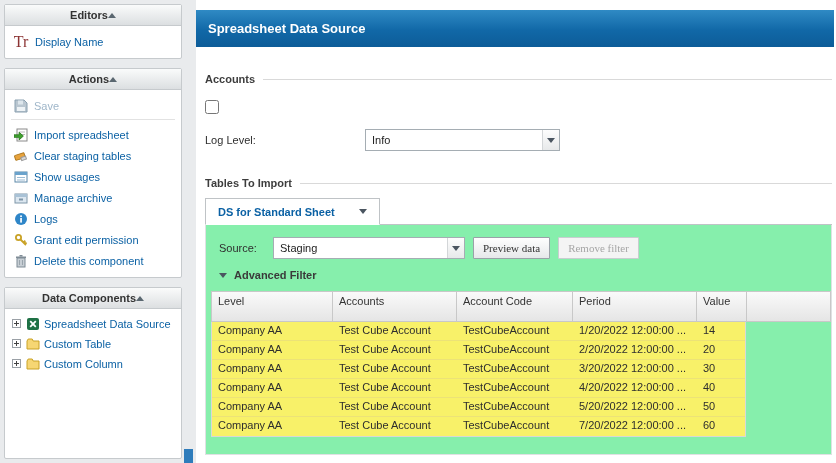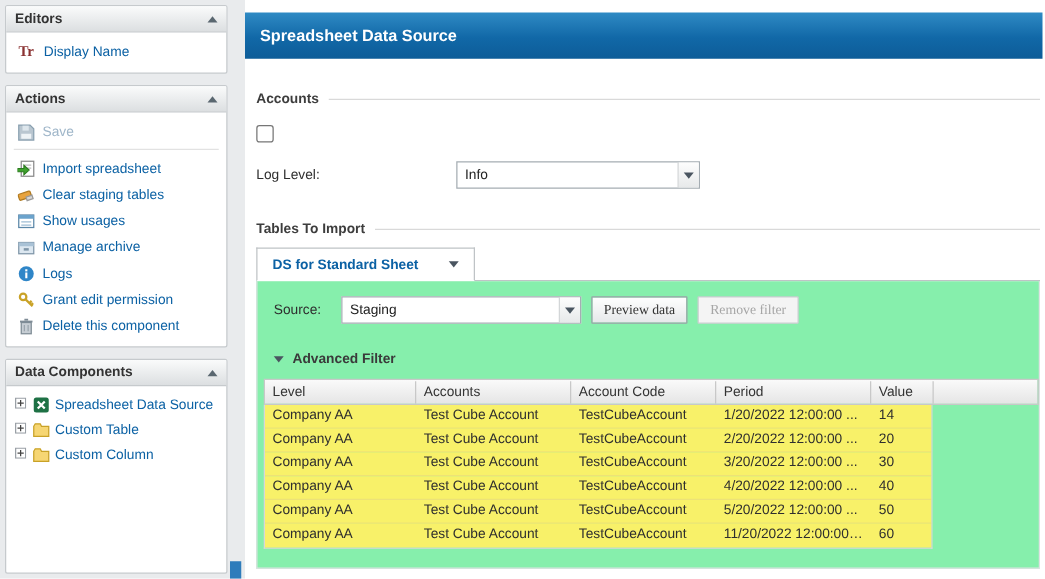--- a/index.html
+++ b/index.html
@@ -13,32 +13,32 @@
   
   .sidebar {
     width:196px; background:#e9ebed; padding:4px 14px 4px 4px;
     display:flex; flex-direction:column; gap:9px; flex:0 0 auto;
   }
   .panel { background:#fff; border:1px solid #c6cacd; border-radius:2px; display:flex; flex-direction:column; }
   .panel.grow { flex:1; }
   .panel-header {
     height:21px; flex:0 0 21px; background:linear-gradient(#fafbfb,#dcdfe1);
     border-bottom:1px solid #c6cacd; display:flex; align-items:center;
-    justify-content:space-between; padding:0 7px; font-weight:bold; color:#333;
+    justify-content:center; padding:0 7px; font-weight:bold; color:#333;
     cursor:pointer;
   }
   .up-tri { width:0;height:0;border-left:4px solid transparent;border-right:4px solid transparent;border-bottom:5px solid #5a6770; }
   .down-tri { width:0;height:0;border-left:4px solid transparent;border-right:4px solid transparent;border-top:5px solid #4a5560; }
   .panel-body { padding:5px 0 6px 0; }
   .side-row {
     height:21px; display:flex; align-items:center; gap:6px; padding:0 8px; white-space:nowrap;
   }
   .link { color:#0b61a4; cursor:pointer; text-decoration:none; }
   .disabled-link { color:#9fb6c9;text-align:center; }
-  .tr-glyph { font-family:"Liberation Serif", serif; font-weight:bold; color:#8b3333; font-size:12px; width:16px; text-align:center; }
+  .tr-glyph { font-family:"Liberation Serif", serif; font-weight:normal; color:#8b3333; font-size:16px; width:16px; text-align:center; }
   .sep { border-top:1px solid #e2e2e2; margin:3px 6px 4px 6px; }
   .icon16 { width:15px; height:14px; display:inline-flex; align-items:center; justify-content:center; flex:0 0 15px; }
   .tree-row { height:20px; display:flex; align-items:center; gap:4px; padding:0 4px 0 7px; white-space:nowrap; }
 
   
   .main { flex:1; display:flex; flex-direction:column; padding:10px 2px 0 0; background:#fff; min-width:0; }
   .title-bar {
     height:37px; flex:0 0 37px; display:flex; align-items:center; padding:0 12px;
     background:linear-gradient(180deg,#2f8ac4 0%, #1168a7 55%, #0d5c98 100%);
     color:#fff; font-size:13px; font-weight:bold;
@@ -70,24 +70,24 @@
     display:flex; flex-direction:column; min-height:0; background:#86efac;
   }
   .source-row { display:flex; align-items:center; gap:8px; padding:12px 0 0 13px; }
   .source-row .slabel { width:46px; flex:0 0 46px; }
   .btn {
     height:22px; padding:0 9px; border:1px solid #9aa1a8; border-radius:1px;
     background:linear-gradient(#fefefe,#e6e8ea); color:#333; font-family:Liberation Serif, serif;
     font-size:11px; cursor:pointer;
   }
   .btn:disabled { border-color:#c9cdd0; background:#f4f4f4; color:#a6a6a6; cursor:default; }
-  .advfilter { display:flex; align-items:center; gap:7px; margin-top:22px; padding-left:13px; font-weight:bold; color:#3a3a3a; cursor:pointer; }
+  .advfilter { display:flex; align-items:center; gap:7px; margin-top:10px; padding-left:13px; font-weight:bold; color:#3a3a3a; cursor:pointer; }
 
   .grid { margin:10px 0 0 5px; }
-  .grid-header { display:flex; border:1px solid #c8c8c8; background:linear-gradient(#fafafa,#e5e5e5); height:21px;align-items:flex-end; }
+  .grid-header { display:flex; border:1px solid #c8c8c8; background:linear-gradient(#fafafa,#e5e5e5); height:31px; }
   .hcell { padding:3px 6px; border-right:1px solid #c8c8c8; color:#333; overflow:hidden; white-space:nowrap; cursor:pointer; }
   .hfiller { flex:1; border-right:none; cursor:default; }
   .grid-rows { width:535px; border:1px solid #d8d8d8; border-top:none; }
   .grid-row { display:flex; height:19px; background:#f8f169; border-bottom:1px solid #ece277; cursor:pointer; }
   .grid-row:last-child { border-bottom:none; }
   .cell { padding:2px 6px; overflow:hidden; white-space:nowrap; text-overflow:ellipsis; }
   .c0 { width:121px; flex:0 0 121px; }
   .c1 { width:124px; flex:0 0 124px; }
   .c2 { width:116px; flex:0 0 116px; }
   .c3 { width:124px; flex:0 0 124px; }
@@ -361,21 +361,21 @@
             <div class="cell c0">Company AA</div>
             <div class="cell c1">Test Cube Account</div>
             <div class="cell c2">TestCubeAccount</div>
             <div class="cell c3">5/20/2022 12:00:00 ...</div>
             <div class="cell c4">50</div>
           </div>
           <div class="grid-row">
             <div class="cell c0">Company AA</div>
             <div class="cell c1">Test Cube Account</div>
             <div class="cell c2">TestCubeAccount</div>
-            <div class="cell c3">11/20/2022 12:00:00 ...</div>
+            <div class="cell c3">7/20/2022 12:00:00 ...</div>
             <div class="cell c4">60</div>
           </div>
         </div>
       </div>
 
     </div>
   </div>
 </div>
 
 <div class="splitter-grip"></div>

